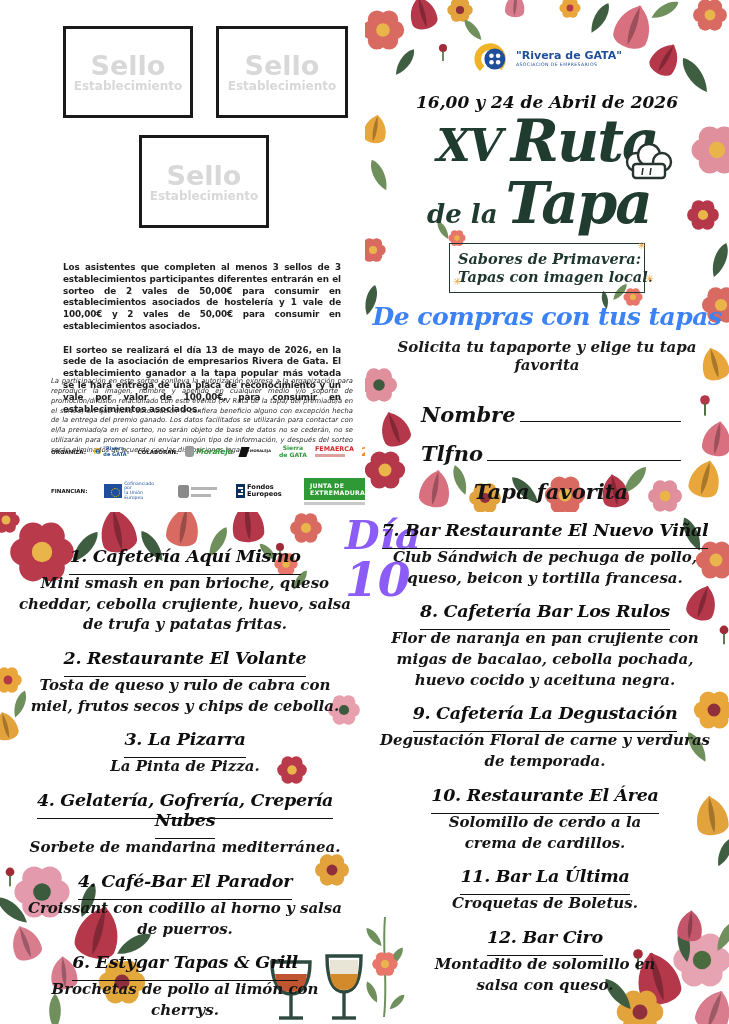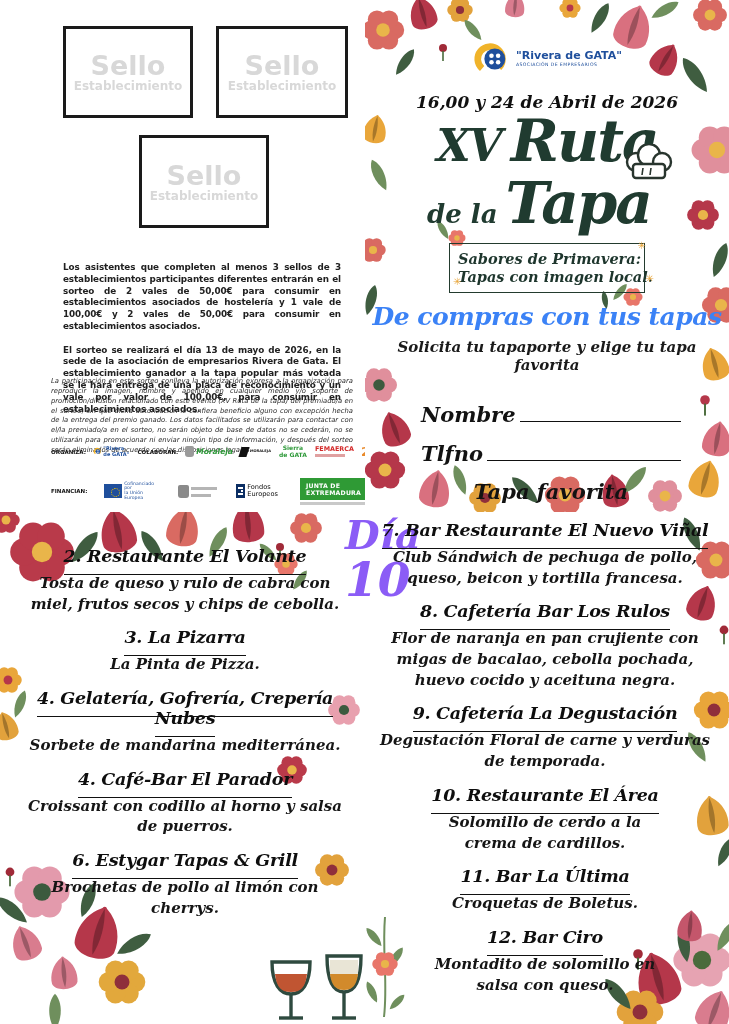--- a/index.html
+++ b/index.html
@@ -195,21 +195,21 @@
           <span class="smudge"></span>
           <span class="smudge" style="width:20px"></span>
         </span>
       </span>
       <span class="chip" style="margin-left:12px">
         <span class="fondos-sq">
           <i style="top:3px"></i>
             <i style="top:6px;left:5px"></i>
             <i style="top:9px"></i>
         </span>
-        <span class="chip-text t-black" style="font-size:6.6px;font-weight:normal">Fondos Europeos</span>
+        <span class="chip-text t-black" style="font-size:6.6px;font-weight:bold">Fondos Europeos</span>
       </span>
       <span class="junta-wrap" style="margin-left:10px">
         <span class="junta-box">JUNTA DE EXTREMADURA</span>
         <span class="junta-sub"></span>
       </span>
     </div>
   </section>
 
   <section class="panel" id="panel-right">
     <svg class="decor" width="364" height="512" viewBox="0 0 364 512">
@@ -405,20 +405,24 @@
       </g>
     </svg>
 
     <div class="dia">
       <span class="d1">Día</span>
       <span class="d2">10</span>
     </div>
 
     <div class="menu-col" id="col-left">
       <div class="entry">
+        <h3 class="entry-name"><span>1. Cafetería Aquí Mismo</span></h3>
+        <p class="entry-dish">Mini smash en pan brioche, queso cheddar, cebolla crujiente, huevo, salsa de trufa y patatas fritas.</p>
+      </div>
+      <div class="entry">
         <h3 class="entry-name"><span>2. Restaurante El Volante</span></h3>
         <p class="entry-dish">Tosta de queso y rulo de cabra con miel, frutos secos y chips de cebolla.</p>
       </div>
       <div class="entry">
         <h3 class="entry-name"><span>3. La Pizarra</span></h3>
         <p class="entry-dish">La Pinta de Pizza.</p>
       </div>
       <div class="entry">
         <h3 class="entry-name"><span>4. Gelatería, Gofrería, Crepería Nubes</span></h3>
         <p class="entry-dish">Sorbete de mandarina mediterránea.</p>

